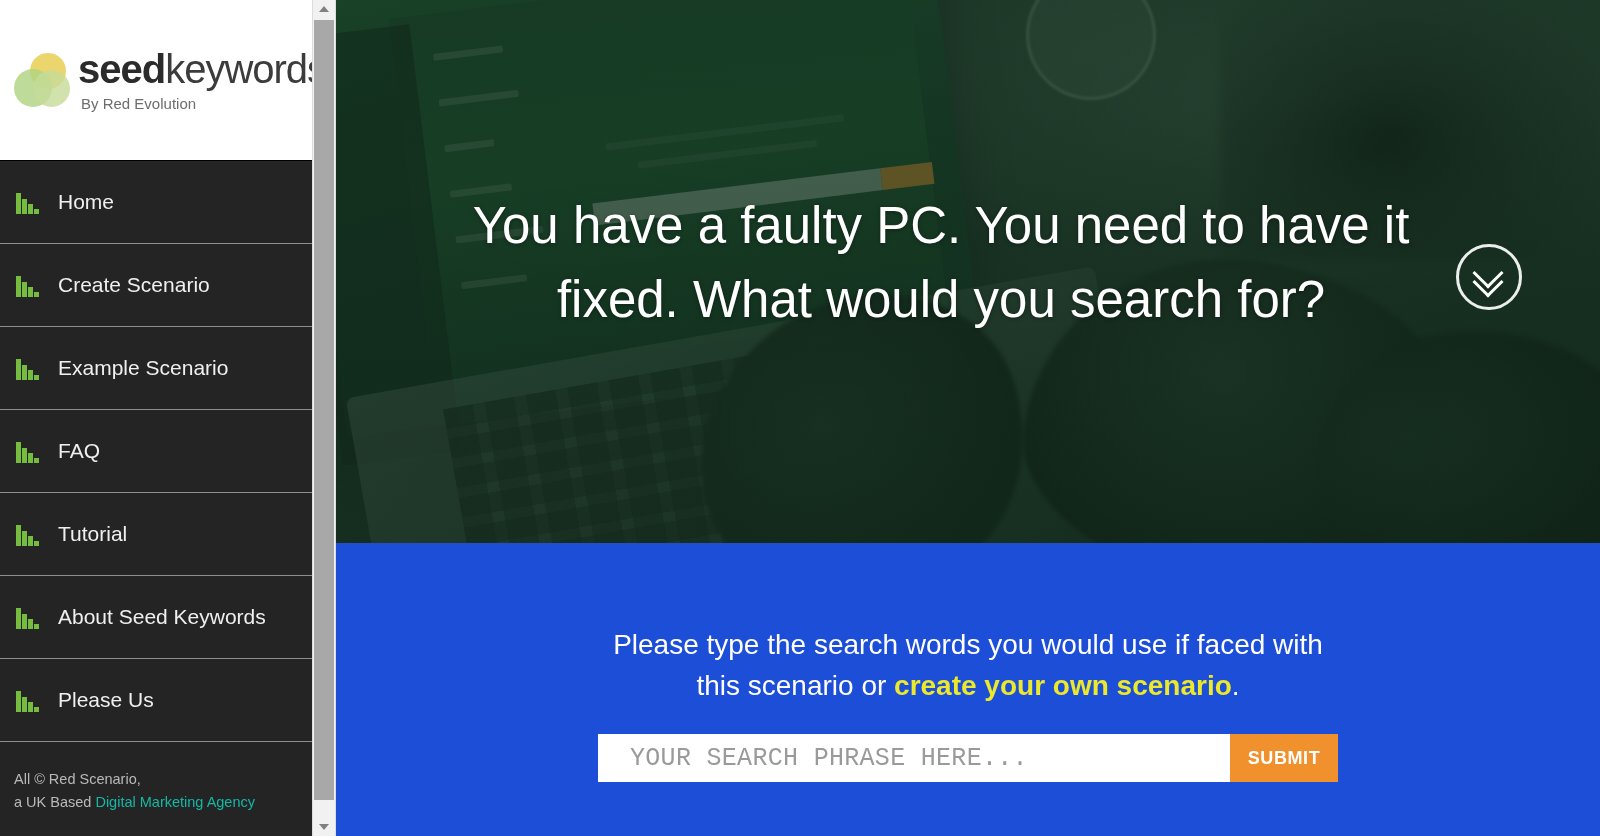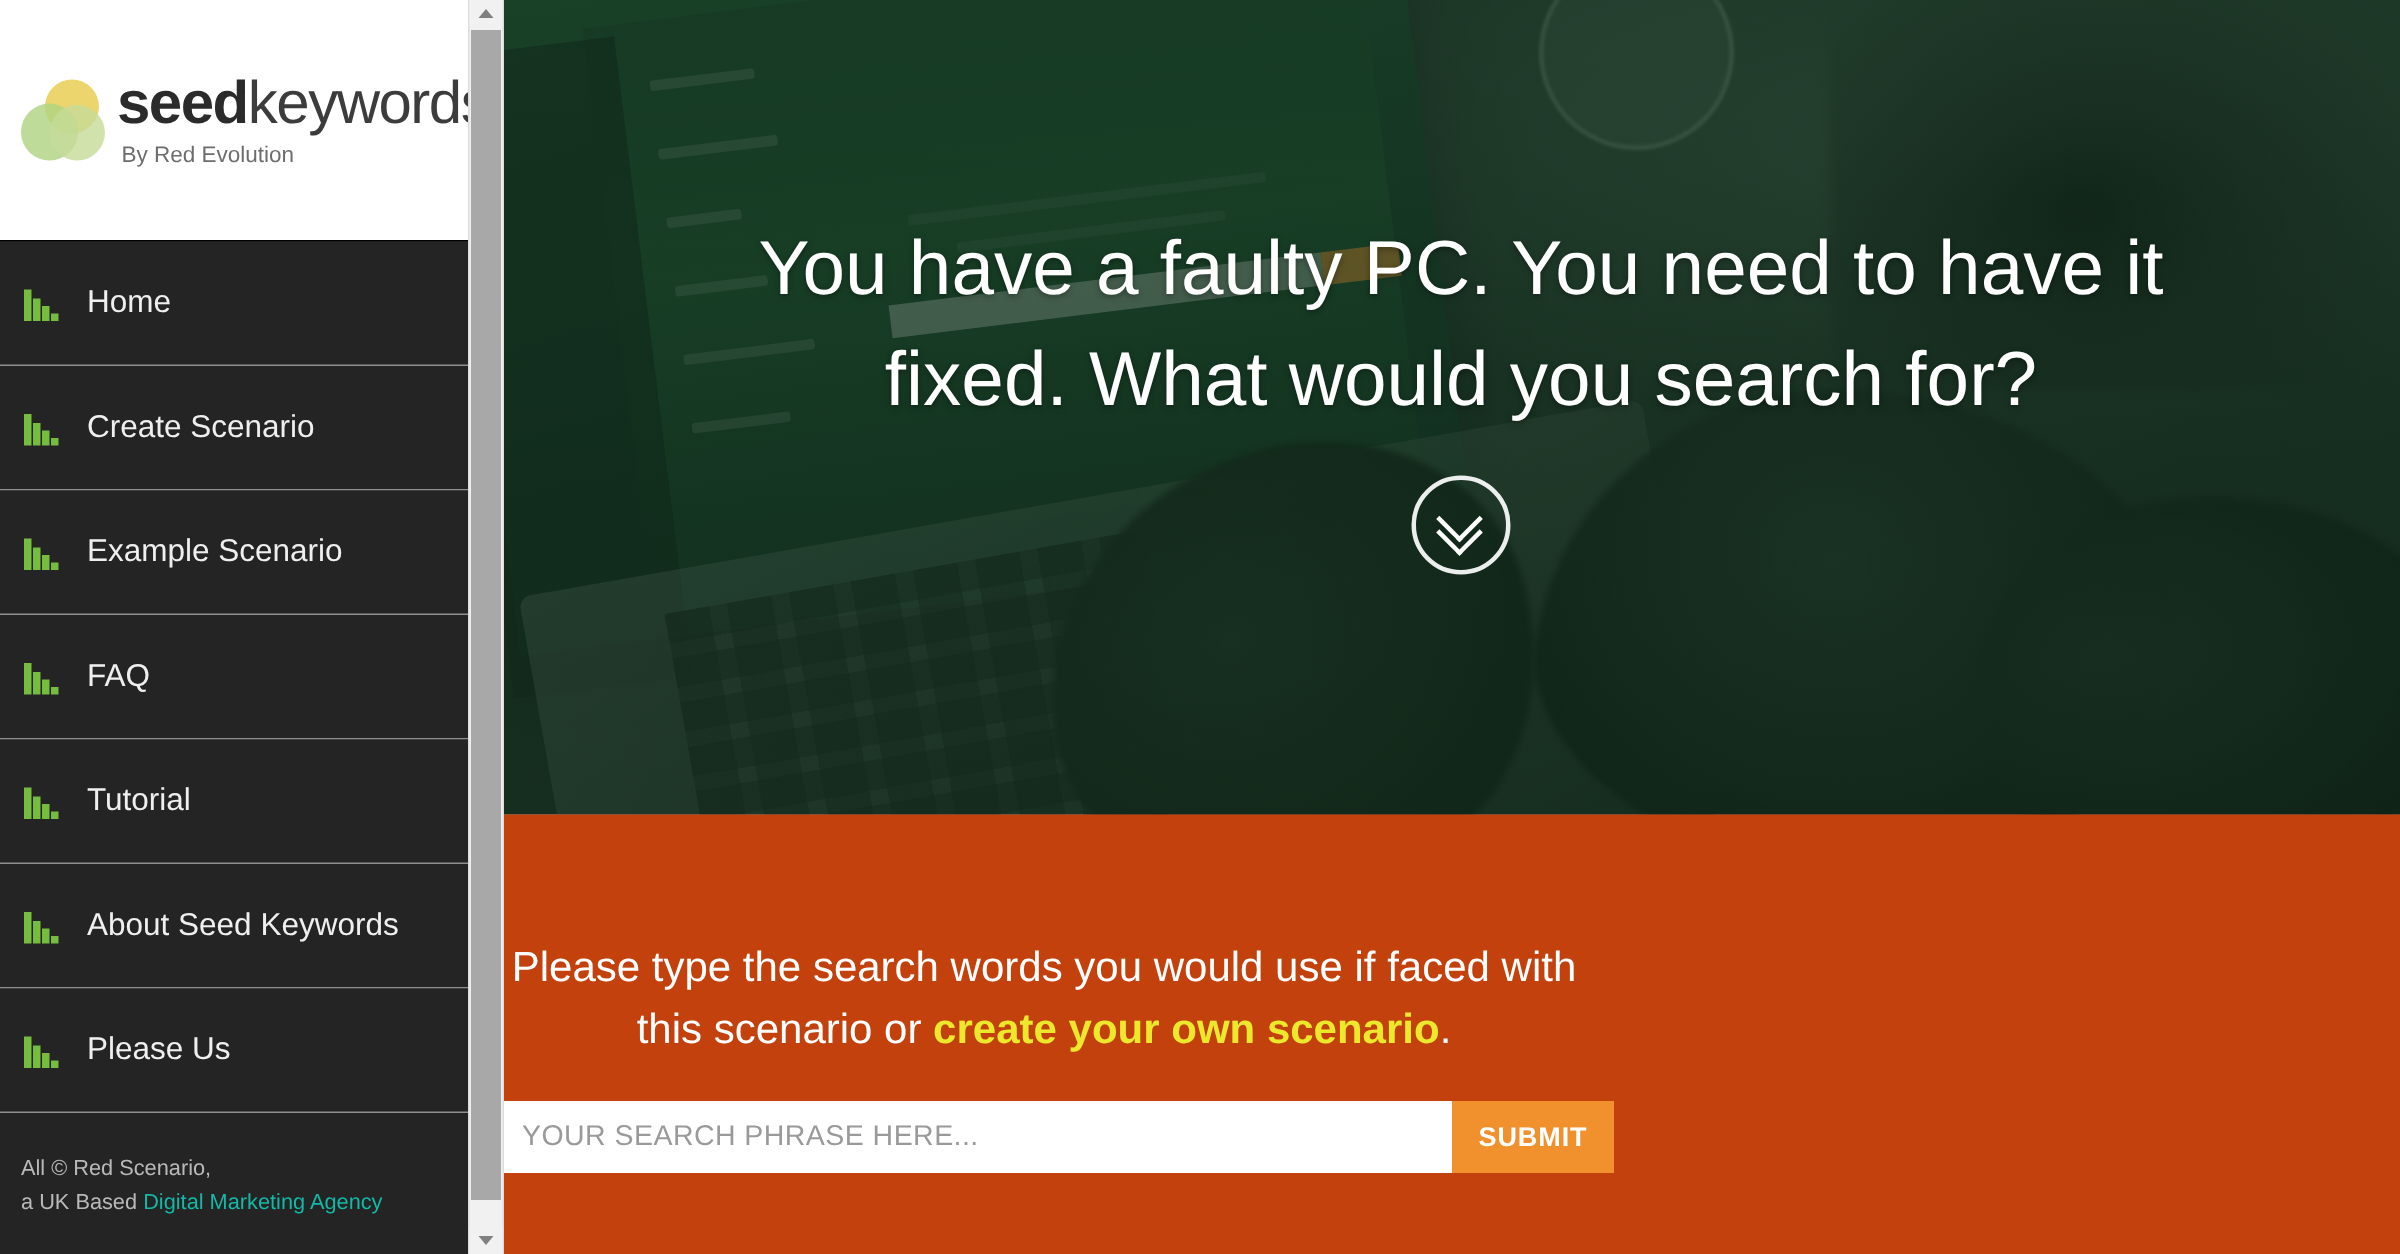--- a/index.html
+++ b/index.html
@@ -202,21 +202,21 @@
     filter: blur(4px);
   }
   .hero-tint {
     position: absolute; inset: 0;
     background: linear-gradient(180deg, rgba(20,48,31,.55) 0%, rgba(18,44,28,.62) 100%);
   }
 
   .hero-content {
     position: relative;
     height: 100%;
-    display: flex; flex-direction: column;
+    display: flex; flex-direction: row;
     align-items: center; justify-content: center;
     padding-bottom: 18px;
     margin-left: 12px;
   }
   .hero-title {
     color: #ffffff;
     font-size: 51px;
     font-weight: normal;
     line-height: 1.45;
     text-align: center;
@@ -237,22 +237,23 @@
     border-right: 3px solid #fff; border-bottom: 3px solid #fff;
     transform: rotate(45deg);
   }
   .chev-a { top: 0px; }
   .chev-b { top: 9px; }
 
   
   .green-band {
     position: relative;
     height: 293px;
-    background: #c2410c;
+    background: #1d4ed8;
     display: flex; flex-direction: column;
+    align-items: center;
     padding-top: 82px;
   }
   .green-copy {
     color: #ffffff;
     font-size: 28px;
     line-height: 1.45;
     text-align: center;
     max-width: 720px;
   }
   .green-copy a {
@@ -263,24 +264,24 @@
   .search-form {
     margin-top: 28px;
     width: 740px; height: 48px;
     display: flex;
     background: #ffffff;
   }
   .search-input {
     flex: 1 1 auto;
     border: none; outline: none;
     background: #ffffff;
-    font-size: 19px;
+    font-size: 25px;
     color: #9a9a9a;
-    padding: 0 0 0 12px;
-    font-family: Liberation Sans, sans-serif;
+    padding: 0 0 0 32px;
+    font-family: Liberation Mono, monospace;
     letter-spacing: .3px;
   }
   .search-input::placeholder { color: #9a9a9a; }
   .submit-btn {
     flex: 0 0 108px;
     border: none;
     background: #f0912d;
     color: #ffffff;
     font-size: 18px;
     font-weight: bold;

